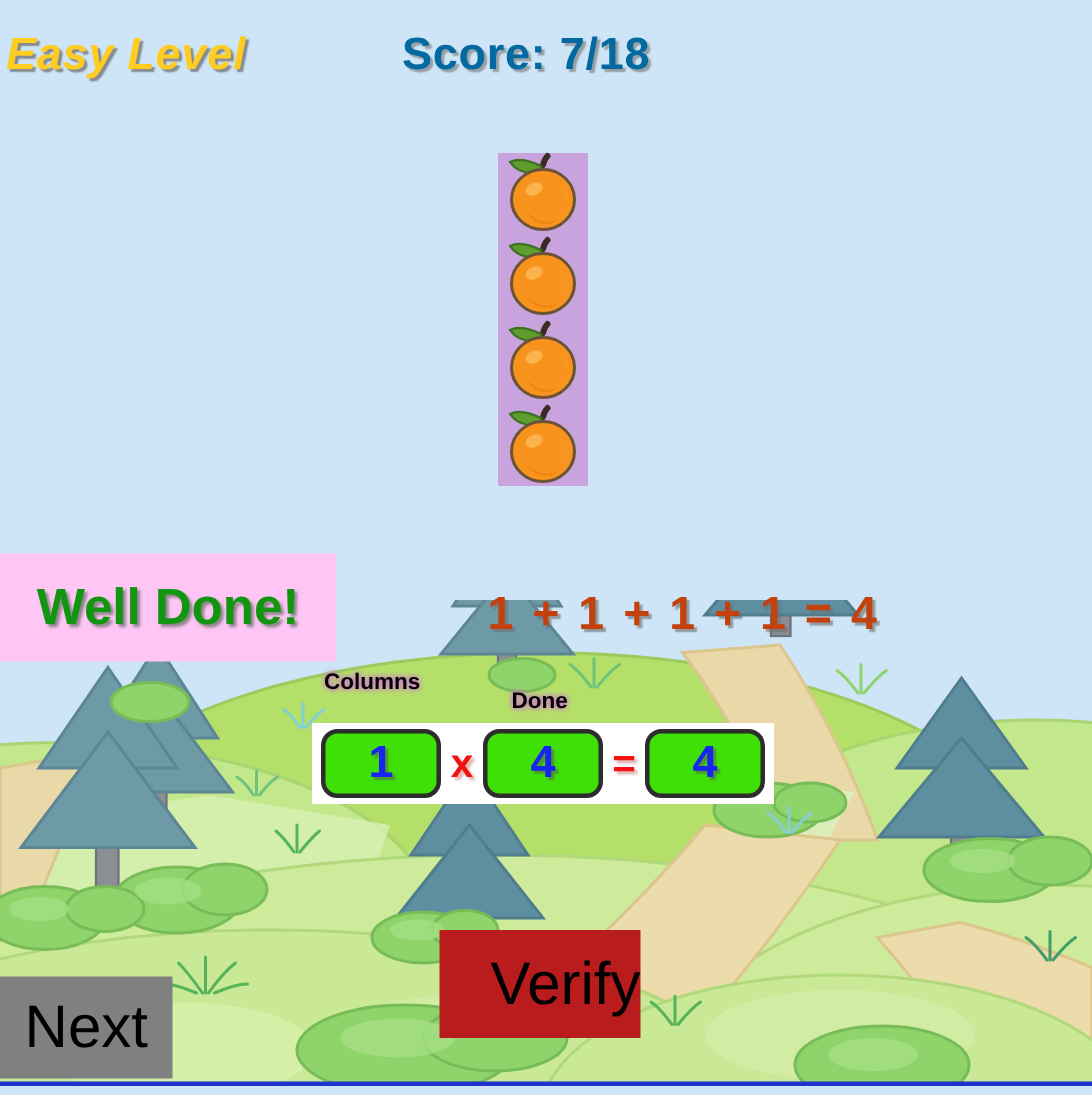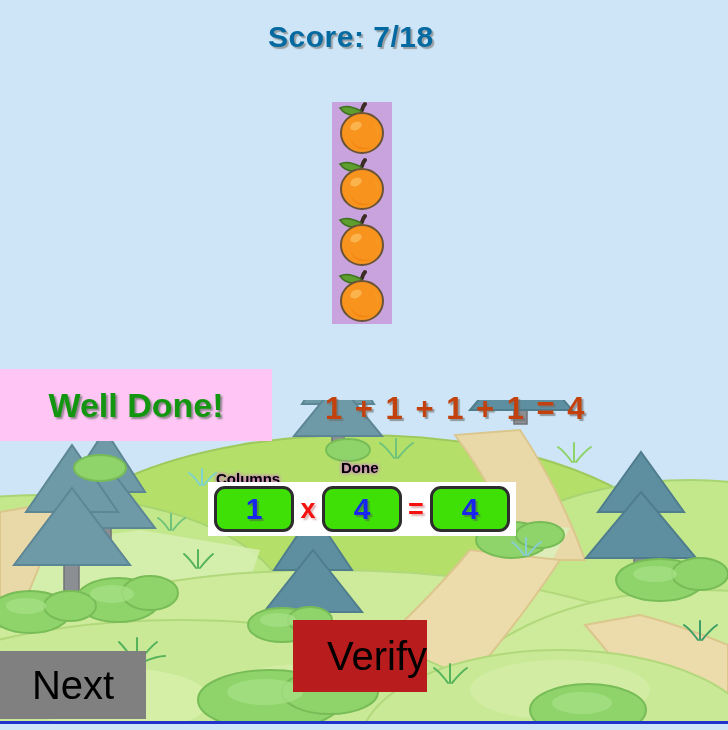--- a/index.html
+++ b/index.html
@@ -91,21 +91,21 @@
     position: absolute;
     left: 0;
     top: -2px;
   }
 
   
   #wd-banner {
     position: absolute;
     left: 0;
     top: 369px;
-    width: 272px;
+    width: 224px;
     height: 72px;
     background: #ffc6f5;
     display: flex;
     align-items: center;
     justify-content: center;
   }
   #wd-text {
     font-size: 34px;
     font-weight: bold;
     color: #13960f;
@@ -170,21 +170,21 @@
 
   
   .axis-label {
     position: absolute;
     font-size: 15px;
     font-weight: bold;
     color: #000000;
     text-shadow: 0 0 4px #d46fd4, 0 0 3px #d46fd4;
     white-space: nowrap;
   }
-  #label-columns { left: 216px; top: 470px; }
+  #label-columns { left: 216px; top: 446px; }
   #label-rows    { left: 341px; top: 459px; }
 
   
   #verify-button {
     position: absolute;
     left: 293px;
     top: 620px;
     width: 134px;
     height: 72px;
     background: #b91c1c;
@@ -197,21 +197,21 @@
     font-family: "Liberation Sans", sans-serif;
   }
   #verify-button span {
     font-size: 40px;
     color: #000000;
   }
   #next-button {
     position: absolute;
     left: 0;
     top: 651px;
-    width: 146px;
+    width: 115px;
     height: 68px;
     background: #808080;
     border: none;
     padding: 0;
     display: flex;
     align-items: center;
     justify-content: center;
     cursor: pointer;
     font-family: "Liberation Sans", sans-serif;
   }
@@ -365,20 +365,21 @@
             <path d="M448 283 q-8 -11 -14 -15 M450 283 q0 -13 0 -19 M452 283 q9 -11 15 -15"></path>
           </g>
           <g stroke="#6fc37a">
             <path d="M169 130 q-6 -9 -11 -12 M171 130 q0 -11 0 -16 M173 130 q7 -9 12 -12"></path>
           </g>
         </g>
       </g>
     </svg>
   </div>
 
+  <div class="hdr" id="level-text">Easy Level</div>
   <div class="hdr" id="score-text">Score: 7/18</div>
 
   <div id="fruit-panel">
     <div class="fruit-row">
       <div class="fruit-cell">
         <svg width="60" height="60" viewBox="0 0 60 60" xmlns="http://www.w3.org/2000/svg">
           <path d="M30 10 Q31 6 33 4" stroke="#3a2c22" stroke-width="4" fill="none" stroke-linecap="round"></path>
           <path d="M29 11 Q16 4 8 8 Q14 17 28 15 Z" fill="#5d9e2e" stroke="#3d7020" stroke-width="1.5"></path>
           <ellipse cx="30" cy="33" rx="21" ry="20" fill="#f8941d" stroke="#6b5336" stroke-width="2"></ellipse>
           <path d="M42 24 q8 10 2 22 q6 -14 -2 -22 Z" fill="#fbb040" opacity="0.95"></path>

